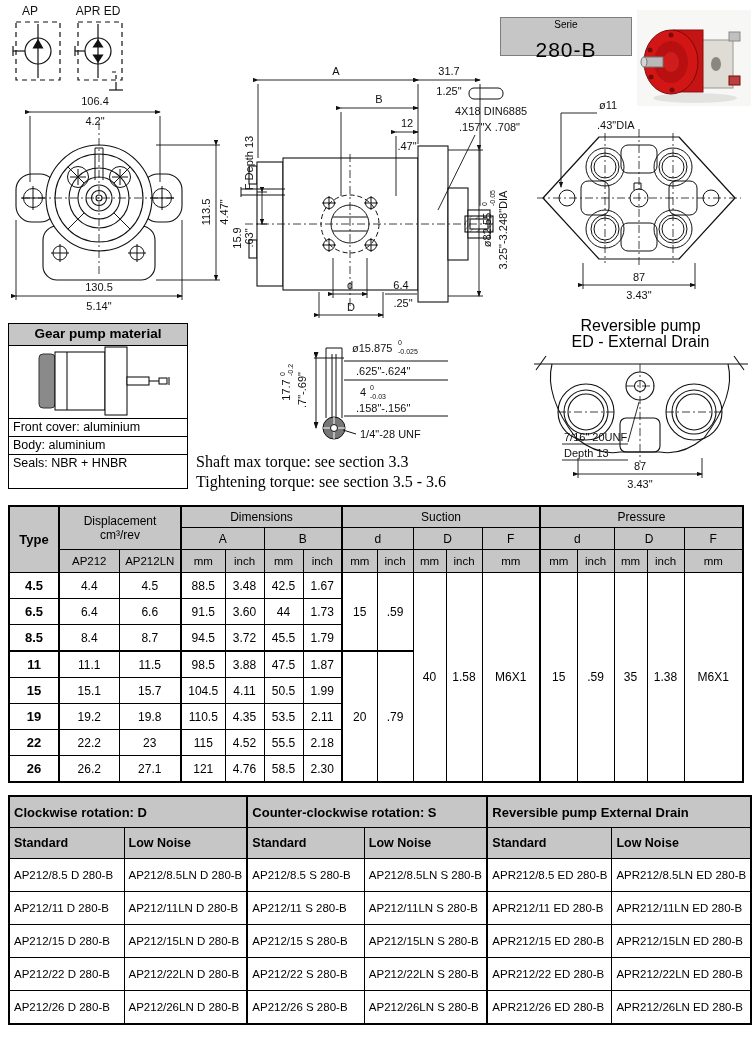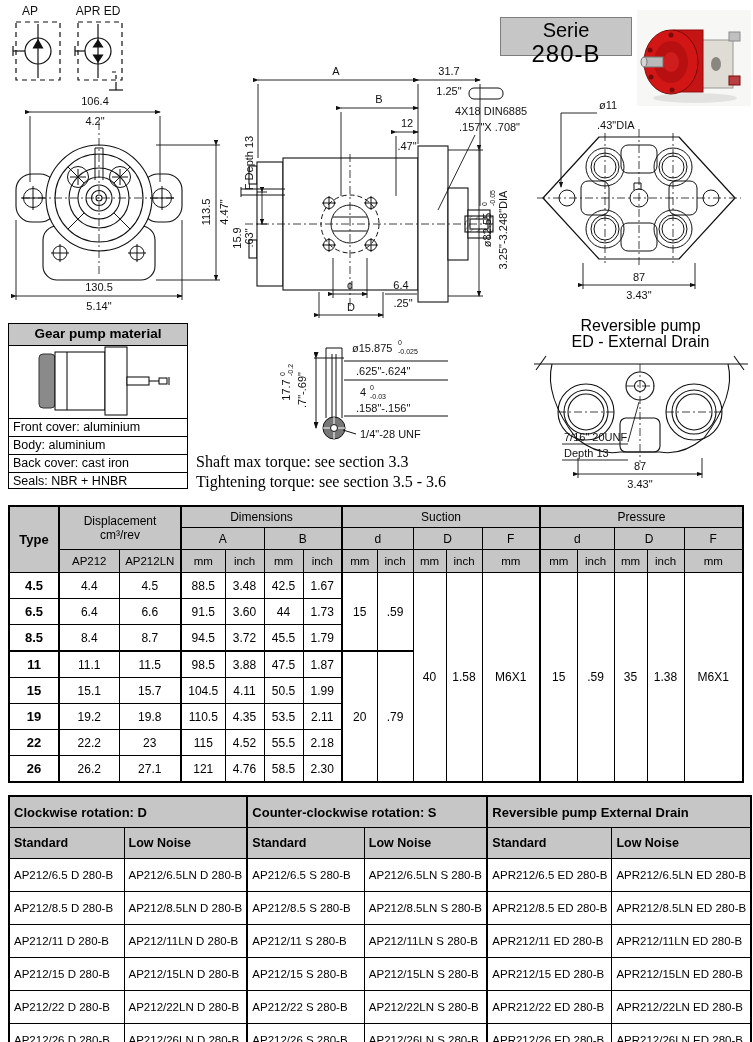--- a/index.html
+++ b/index.html
@@ -5,22 +5,22 @@
   html,body{margin:0;padding:0;background:#fff;}
   #canvas{position:relative;width:753px;height:1042px;background:#ffffff;
           font-family:"Liberation Sans",sans-serif;color:#000000;overflow:hidden;}
   .abs{position:absolute;}
   svg text{font-family:"Liberation Sans",sans-serif;fill:#111;}
   .dimtxt{font-size:11px;}
 
   
   #serie-box{left:500px;top:17px;width:132px;height:39px;background:#c6c6c6;
              border:1px solid #7d7d7d;text-align:center;line-height:1.05;padding-top:2px;box-sizing:border-box;}
-  #serie-box .l1{font-size:20px;}
-  #serie-box .l2{font-size:24px;letter-spacing:1px;}
+  #serie-box .l1{font-size:10px;}
+  #serie-box .l2{font-size:21px;letter-spacing:1px;margin-top:8px;}
 
   
   #material-box{left:8px;top:323px;width:180px;height:166px;border:1px solid #000;box-sizing:border-box;background:#fff;}
   #material-box .mtitle{height:21px;background:#c6c6c6;border-bottom:1px solid #000;
        font-size:13.5px;font-weight:bold;text-align:center;line-height:20px;}
   #material-box .mdraw{height:72px;border-bottom:1px solid #000;}
   #material-box .mrow{height:17px;border-bottom:1px solid #000;font-size:12.5px;line-height:17px;padding-left:4px;}
   #material-box .mrow:last-child{border-bottom:none;}
 
   
@@ -326,21 +326,20 @@
         <line x1="58" y1="6" x2="58" y2="64" stroke="#000"></line>
         <rect x="96" y="1" width="22" height="68" fill="#fff" stroke="#000"></rect>
         <rect x="118" y="31" width="22" height="8" fill="#fff" stroke="#000"></rect>
         <line x1="140" y1="35" x2="158" y2="35" stroke="#000"></line>
         <rect x="150" y="32" width="8" height="6" fill="#fff" stroke="#000"></rect>
         <line x1="160" y1="31" x2="160" y2="39" stroke="#000"></line>
       </svg>
     </div>
     <div class="mrow">Front cover: aluminium</div>
     <div class="mrow">Body: aluminium</div>
-    <div class="mrow">Back cover: cast iron</div>
     <div class="mrow">Seals: NBR + HNBR</div>
   </div>
 
   <svg class="abs" style="left:196px;top:330px" width="256" height="122">
     <defs>
         <marker id="ad" markerWidth="7" markerHeight="5" refX="6" refY="2.5" orient="auto">
           <path d="M0,0 L7,2.5 L0,5 z" fill="#111"></path>
         </marker>
       </defs>
     <g stroke="#111" stroke-width="1">
@@ -594,28 +593,20 @@
     </tr>
     <tr>
       <td class="hd2">Standard</td>
       <td class="hd2">Low Noise</td>
       <td class="hd2 bl2">Standard</td>
       <td class="hd2">Low Noise</td>
       <td class="hd2 bl2">Standard</td>
       <td class="hd2">Low Noise</td>
     </tr>
     <tr>
-      <td class="pc">AP212/6.5 D 280-B</td>
-      <td class="pc">AP212/6.5LN D 280-B</td>
-      <td class="pc bl2">AP212/6.5 S 280-B</td>
-      <td class="pc">AP212/6.5LN S 280-B</td>
-      <td class="pc bl2">APR212/6.5 ED 280-B</td>
-      <td class="pc">APR212/6.5LN ED 280-B</td>
-    </tr>
-    <tr>
       <td class="pc">AP212/8.5 D 280-B</td>
       <td class="pc">AP212/8.5LN D 280-B</td>
       <td class="pc bl2">AP212/8.5 S 280-B</td>
       <td class="pc">AP212/8.5LN S 280-B</td>
       <td class="pc bl2">APR212/8.5 ED 280-B</td>
       <td class="pc">APR212/8.5LN ED 280-B</td>
     </tr>
     <tr>
       <td class="pc">AP212/11 D 280-B</td>
       <td class="pc">AP212/11LN D 280-B</td>

